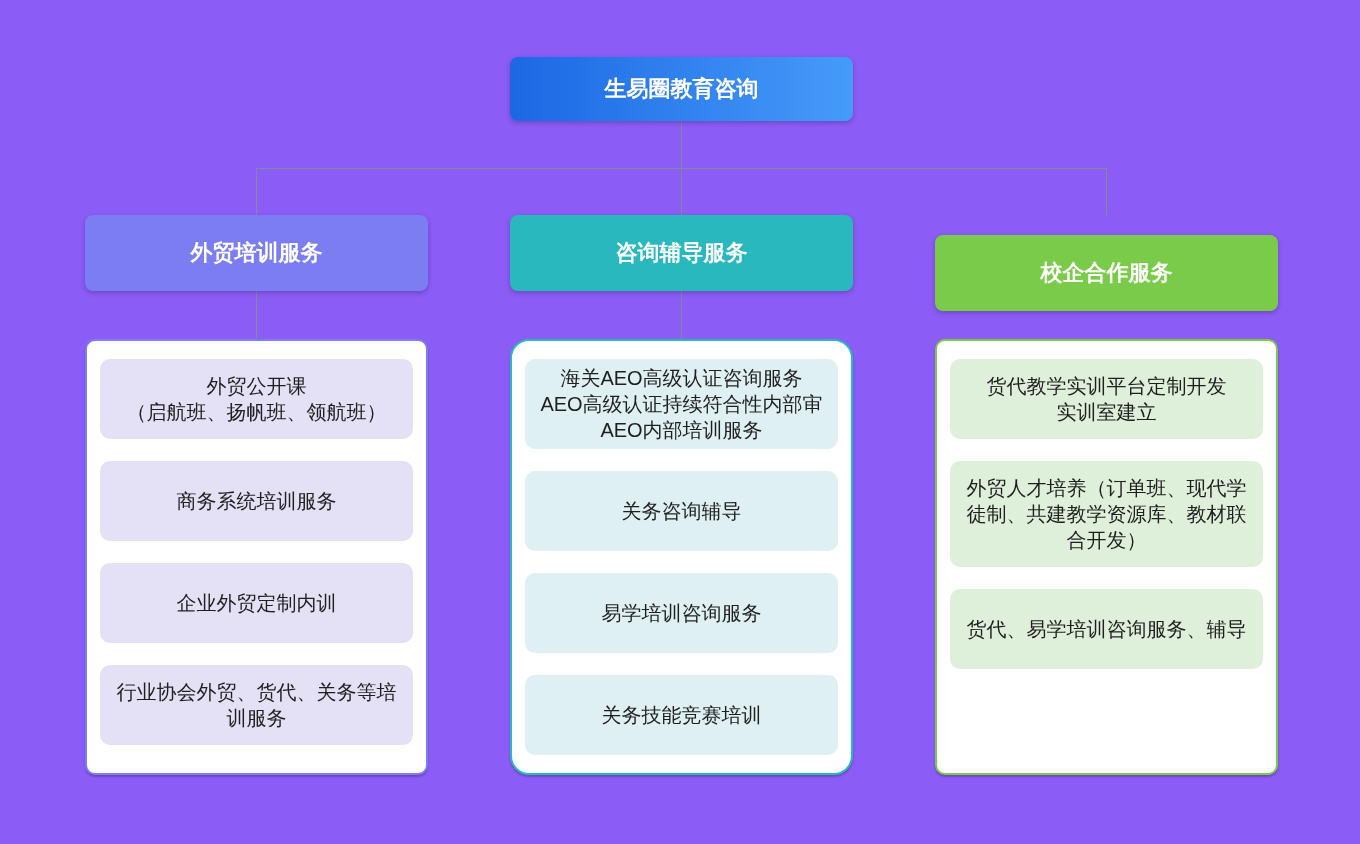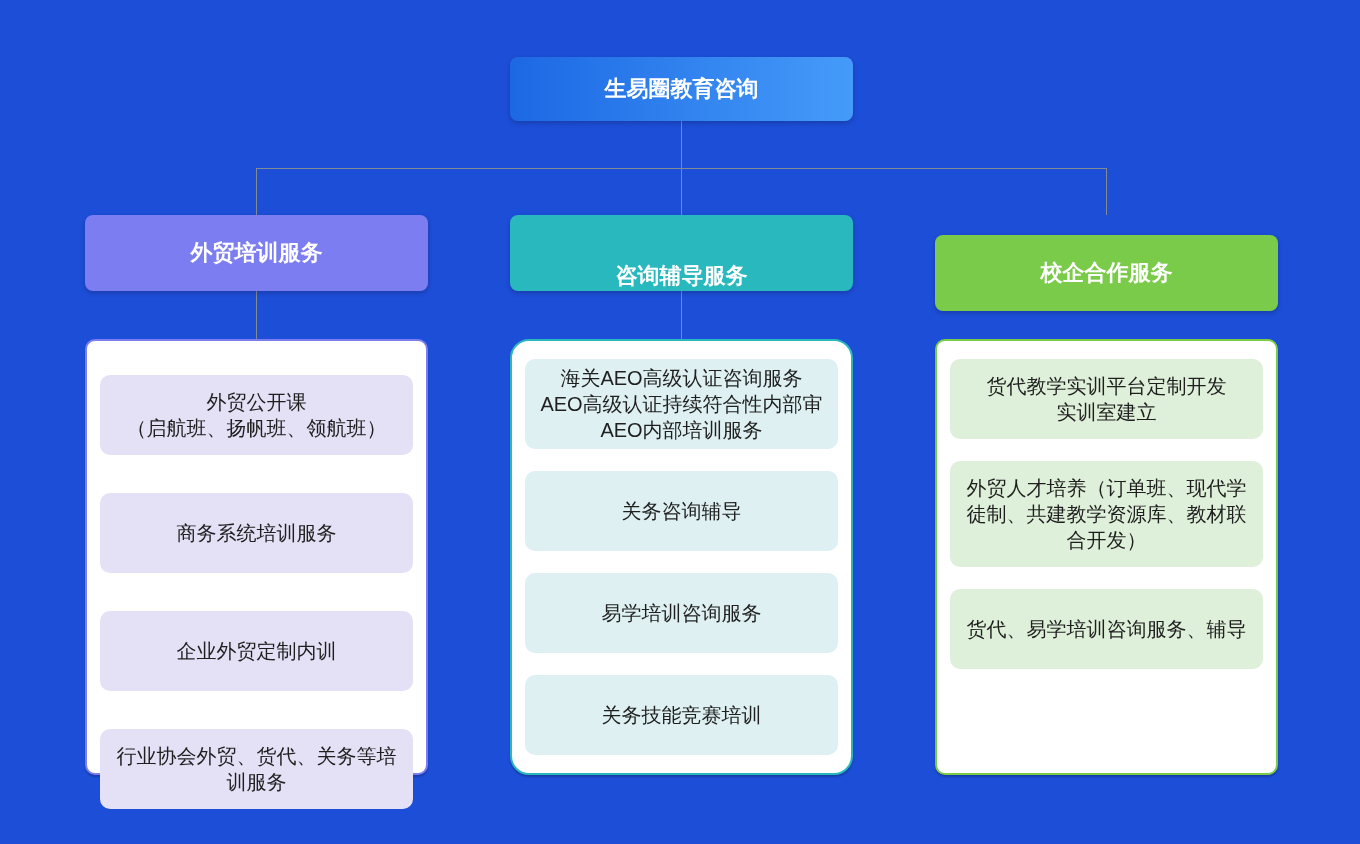--- a/index.html
+++ b/index.html
@@ -5,21 +5,21 @@
   html, body {
     margin: 0;
     padding: 0;
     background: #ffffff;
     font-family: "Liberation Sans", "DejaVu Sans", sans-serif;
   }
   .canvas {
     position: relative;
     width: 1360px;
     height: 844px;
-    background: #1d4ed8;
+    background: #8b5cf6;
     overflow: hidden;
   }
   
   .line {
     position: absolute;
     background: var(--connector, #818b94);
   }
   .v-line { width: 1px; }
   .h-line { height: 1px; }
   #root-stem   { left: 681px; top: 121px; height: 48px; }
@@ -43,21 +43,21 @@
     border-radius: 8px;
     box-shadow: 0 2px 5px rgba(0,0,0,0.22);
     text-align: center;
   }
   .root-box {
     left: 510px; top: 57px; height: 64px;
     background: linear-gradient(90deg, var(--root-gradient-from, #1c68e4), var(--root-gradient-to, #459bf9));
   }
   .branch-header { top: 215px; height: 76px; }
   #header-1 { left: 85px;  background: var(--branch1, #7b7df1); }
-  #header-2 { left: 510px; background: var(--branch2, #29b8be); align-items: flex-end; }
+  #header-2 { left: 510px; background: var(--branch2, #29b8be); }
   #header-3 { left: 935px; background: var(--branch3, #7acb49); margin-top: 20px; }
   
   .container {
     position: absolute;
     top: 339px;
     width: 343px;
     height: 436px;
     box-sizing: border-box;
     background: #ffffff;
     border: 2px solid;
@@ -78,21 +78,21 @@
     padding: 14px 10px;
     display: flex;
     align-items: center;
     justify-content: center;
     text-align: center;
     font-size: 20px;
     line-height: 26px;
     color: #1f1f1f;
     white-space: pre-line;
   }
-  #container-1 .item { background: var(--branch1-item-bg, #e4e1f6); margin-top: 16px; }
+  #container-1 .item { background: var(--branch1-item-bg, #e4e1f6); }
   #container-2 .item { background: var(--branch2-item-bg, #def0f2); }
   #container-3 .item { background: var(--branch3-item-bg, #dff0da); }
 </style>
 </head>
 <body>
 
 <div class="canvas">
 
   <div class="line v-line" id="root-stem"></div>
   <div class="line h-line" id="h-rail"></div>

